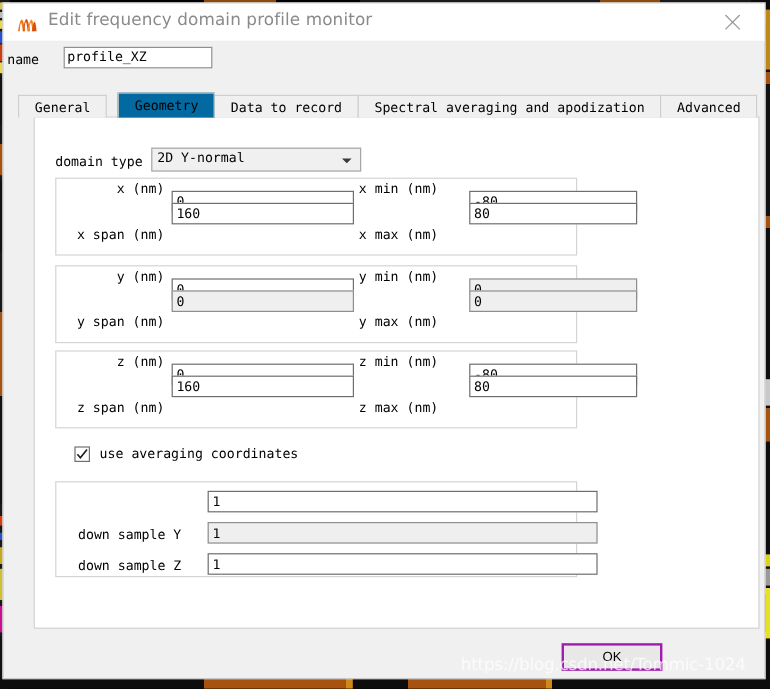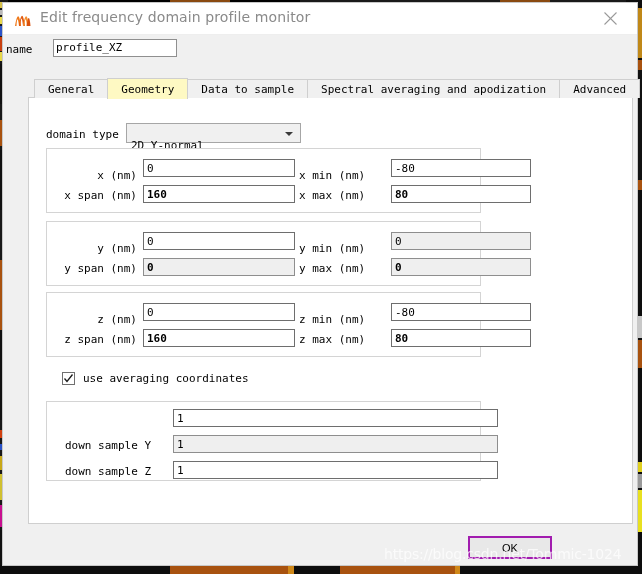--- a/index.html
+++ b/index.html
@@ -91,48 +91,49 @@
     padding: 0 2px;
     color: #000;
     line-height: 18px;
     box-sizing: border-box;
     outline: none;
   }
 
   
   #tabbar {
     position: absolute;
-    left: 31px; top: 75px;
+    left: 12px; top: 75px;
     height: 20px;
     display: flex;
-    align-items: center;
+    align-items: flex-end;
     z-index: 7;
   }
   .tab {
     height: 19px;
     line-height: 19px;
     padding: 0 13px;
     font-family: "DejaVu Sans Mono", monospace;
     font-size: 11px;
     color: #000;
     background: #f0f0f0;
     border: 1px solid #cfcfcf;
     border-bottom: none;
     margin-right: -1px;
     cursor: pointer;
     white-space: nowrap;
     box-sizing: border-box;
   }
   .tab.active {
-    background: #fef9c3;
+    background: #0369a1;
     height: 21px;
     line-height: 21px;
     position: relative;
     z-index: 2;
     border-color: #cfcfcf;
+    margin-left: 10px;
   }
 
   
   #tabpanel {
     position: absolute;
     left: 25px; top: 94px;
     width: 605px;
     height: 427px;
     background: #ffffff;
     border: 1px solid #cfcfcf;
@@ -160,21 +161,21 @@
     position: absolute;
     left: 80px; top: 0px;
     width: 175px; height: 20px;
     background: #f0f0f0;
     border: 1px solid #a6a6a6;
     box-sizing: border-box;
     cursor: pointer;
   }
   #monitor-type-value {
     position: absolute;
-    left: 4px; top: 15px;
+    left: 4px; top: 1px;
   }
   #monitor-type-arrow {
     position: absolute;
     right: 7px; top: 8px;
     width: 0; height: 0;
     border-left: 4px solid transparent;
     border-right: 4px solid transparent;
     border-top: 4px solid #3a3a3a;
   }
 
@@ -216,22 +217,22 @@
   }
 
   
   .lbl-l { left: 0px;   width: 90px; }
   .in-l  { left: 96px;  width: 152px; }
   
   .lbl-r { left: 252px; width: 75px; text-align: left; }
   .in-r  { left: 332px; width: 140px; margin-left: 12px; }
 
   .row1 { top: 10px; }
-  .row2 { top: 36px; font-weight: bold; }
-  .row1-lbl { top: 20px; }
+  .row2 { top: 20px; }
+  .row1-lbl { top: 2px; }
   .row2-lbl { top: 40px; }
 
   
   #relcoord-row {
     position: absolute;
     left: 33px; top: 274px;
     height: 16px;
   }
   #relcoord-box {
     position: absolute;
@@ -374,21 +375,21 @@
   </div>
 
   <div id="name-row">
     <div id="name-label" class="mono">name</div>
     <input id="name-input" type="text" value="profile_XZ" style="">
   </div>
 
   <div id="tabbar">
     <div class="tab">General</div>
     <div class="tab active">Geometry</div>
-    <div class="tab">Data to sample</div>
+    <div class="tab">Data to record</div>
     <div class="tab">Spectral averaging and apodization</div>
     <div class="tab">Advanced</div>
   </div>
 
   <div id="tabpanel">
 
     <div id="monitor-type-row">
       <div id="monitor-type-label" class="mono">domain type</div>
       <div id="monitor-type-select">
         <div id="monitor-type-value" class="mono">2D Y-normal</div>

